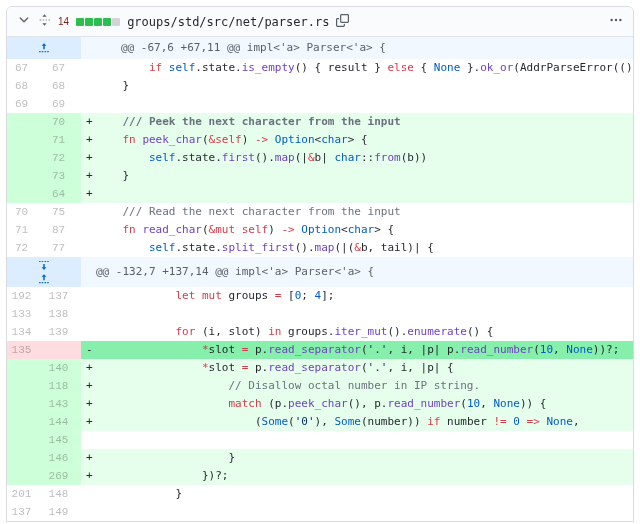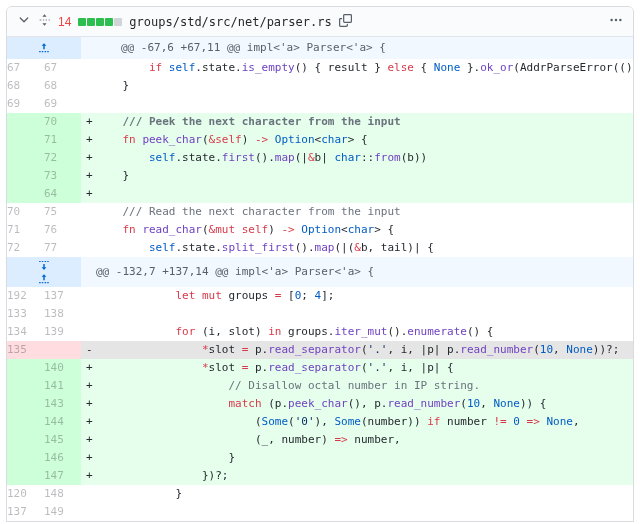--- a/index.html
+++ b/index.html
@@ -5,38 +5,38 @@
   * { margin:0; padding:0; box-sizing:border-box; }
   html,body { width:640px; height:524px; overflow:hidden; background:#fff;
               font-family:"Liberation Sans", sans-serif; }
   .file-card { margin:6px; border:1px solid #d8dce0; border-radius:6px 6px 0 0;
                overflow:hidden; background:#fff; }
   
   .file-header { display:flex; align-items:center; height:30px; padding:0 10px;
                  background:#fafbfc; border-bottom:1px solid #e1e4e8; gap:7px; }
   .icon-btn { display:flex; align-items:center; justify-content:center; border:none;
               background:transparent; color:#586069; cursor:pointer; padding:0; }
-  .changes-count { font-size:12px; color:#ef4444; }
+  .changes-count { font-size:10px; color:#7f1d1d; }
   .diffstat { display:flex; gap:1px; }
   .diffstat span { width:8px; height:8px; display:inline-block; border-radius:1px; }
   .file-path { font-family:"DejaVu Sans Mono", monospace; font-size:12px; color:#24292e; }
   .header-spacer { flex:1; }
   
   .diff-table { font-family:"DejaVu Sans Mono", monospace; font-size:11px; line-height:18px; }
   .row { display:flex; width:100%; }
-  .num { width:37px; min-width:37px; text-align:left; padding-right:8px;
-         color:rgba(27,31,35,0.3); cursor:pointer; user-select:none; }
+  .num { width:37px; min-width:37px; text-align:center; padding-right:8px;
+         color:rgba(27,31,35,0.3); cursor:pointer; user-select:none;font-family:Liberation Mono, monospace; }
   .code { flex:1; white-space:pre; overflow:hidden; color:#24292e; }
   .sign { display:inline-block; width:15px; padding-left:5px; }
   .row.context .num { background:#fff; }
   .row.context .code { background:#fff; }
   .row.add .num { background:#cdffd8; }
   .row.add .code { background:#e6ffed; }
   .row.del .num { background:#ffdce0; }
-  .row.del .code { background:#e5e5e5; }
+  .row.del .code { background:#86efac; }
   .row.hunk { background:#f1f8ff; }
   .hunk-gutter { width:74px; min-width:74px; background:#dbedff; display:flex;
                  flex-direction:column; align-items:center; justify-content:center; }
   .hunk-gutter .icon-btn { color:#0366d6; height:14px; }
   .row.hunk .code { background:#f1f8ff; color:#586069; padding-left:15px; }
   .row.hunk1 { min-height:22px; } .row.hunk1 .code { line-height:22px;padding-left:40px; }
   .row.hunk2 { min-height:30px; } .row.hunk2 .code { line-height:30px; }
 </style>
 </head>
 <body>
@@ -138,21 +138,21 @@
         <div class="num">64</div>
         <div class="code"><span class="sign">+</span></div>
       </div>
       <div class="row context">
         <div class="num">70</div>
         <div class="num">75</div>
         <div class="code"><span class="sign"></span><span style="color: rgb(106, 115, 125);">    /// Read the next character from the input</span></div>
       </div>
       <div class="row context">
         <div class="num">71</div>
-        <div class="num">76</div>
+        <div class="num">87</div>
         <div class="code"><span class="sign"></span><span style="color: rgb(36, 41, 46);">    </span><span style="color: rgb(215, 58, 73);">fn</span><span style="color: rgb(36, 41, 46);"> </span><span style="color: rgb(111, 66, 193);">read_char</span><span style="color: rgb(36, 41, 46);">(</span><span style="color: rgb(215, 58, 73);">&amp;mut self</span><span style="color: rgb(36, 41, 46);">) </span><span style="color: rgb(215, 58, 73);">-&gt;</span><span style="color: rgb(36, 41, 46);"> </span><span style="color: rgb(0, 92, 197);">Option</span><span style="color: rgb(36, 41, 46);">&lt;</span><span style="color: rgb(0, 92, 197);">char</span><span style="color: rgb(36, 41, 46);">&gt; {</span></div>
       </div>
       <div class="row context">
         <div class="num">72</div>
         <div class="num">77</div>
         <div class="code"><span class="sign"></span><span style="color: rgb(36, 41, 46);">        </span><span style="color: rgb(0, 92, 197);">self</span><span style="color: rgb(36, 41, 46);">.state.</span><span style="color: rgb(111, 66, 193);">split_first</span><span style="color: rgb(36, 41, 46);">().</span><span style="color: rgb(111, 66, 193);">map</span><span style="color: rgb(36, 41, 46);">(|(</span><span style="color: rgb(215, 58, 73);">&amp;</span><span style="color: rgb(36, 41, 46);">b, tail)| {</span></div>
       </div>
       <div class="row hunk hunk2">
         <div class="hunk-gutter">
           <button class="icon-btn">
@@ -190,50 +190,49 @@
         <div class="num"></div>
         <div class="code"><span class="sign">-</span><span style="color: rgb(36, 41, 46);">                </span><span style="color: rgb(215, 58, 73);">*</span><span style="color: rgb(36, 41, 46);">slot </span><span style="color: rgb(215, 58, 73);">=</span><span style="color: rgb(36, 41, 46);"> p.</span><span style="color: rgb(111, 66, 193);">read_separator</span><span style="color: rgb(36, 41, 46);">(</span><span style="color: rgb(3, 47, 98);">'.'</span><span style="color: rgb(36, 41, 46);">, i, |p| p.</span><span style="color: rgb(111, 66, 193);">read_number</span><span style="color: rgb(36, 41, 46);">(</span><span style="color: rgb(0, 92, 197);">10</span><span style="color: rgb(36, 41, 46);">, </span><span style="color: rgb(0, 92, 197);">None</span><span style="color: rgb(36, 41, 46);">))?;</span></div>
       </div>
       <div class="row add">
         <div class="num"></div>
         <div class="num">140</div>
         <div class="code"><span class="sign">+</span><span style="color: rgb(36, 41, 46);">                </span><span style="color: rgb(215, 58, 73);">*</span><span style="color: rgb(36, 41, 46);">slot </span><span style="color: rgb(215, 58, 73);">=</span><span style="color: rgb(36, 41, 46);"> p.</span><span style="color: rgb(111, 66, 193);">read_separator</span><span style="color: rgb(36, 41, 46);">(</span><span style="color: rgb(3, 47, 98);">'.'</span><span style="color: rgb(36, 41, 46);">, i, |p| {</span></div>
       </div>
       <div class="row add">
         <div class="num"></div>
-        <div class="num">141</div>
+        <div class="num">118</div>
         <div class="code"><span class="sign">+</span><span style="color: rgb(106, 115, 125);">                    // Disallow octal number in IP string.</span></div>
       </div>
       <div class="row add">
         <div class="num"></div>
         <div class="num">143</div>
         <div class="code"><span class="sign">+</span><span style="color: rgb(36, 41, 46);">                    </span><span style="color: rgb(215, 58, 73);">match</span><span style="color: rgb(36, 41, 46);"> (p.</span><span style="color: rgb(111, 66, 193);">peek_char</span><span style="color: rgb(36, 41, 46);">(), p.</span><span style="color: rgb(111, 66, 193);">read_number</span><span style="color: rgb(36, 41, 46);">(</span><span style="color: rgb(0, 92, 197);">10</span><span style="color: rgb(36, 41, 46);">, </span><span style="color: rgb(0, 92, 197);">None</span><span style="color: rgb(36, 41, 46);">)) {</span></div>
       </div>
       <div class="row add">
         <div class="num"></div>
         <div class="num">144</div>
         <div class="code"><span class="sign">+</span><span style="color: rgb(36, 41, 46);">                        (</span><span style="color: rgb(0, 92, 197);">Some</span><span style="color: rgb(36, 41, 46);">(</span><span style="color: rgb(3, 47, 98);">'0'</span><span style="color: rgb(36, 41, 46);">), </span><span style="color: rgb(0, 92, 197);">Some</span><span style="color: rgb(36, 41, 46);">(number)) </span><span style="color: rgb(215, 58, 73);">if</span><span style="color: rgb(36, 41, 46);"> number </span><span style="color: rgb(215, 58, 73);">!=</span><span style="color: rgb(36, 41, 46);"> </span><span style="color: rgb(0, 92, 197);">0</span><span style="color: rgb(36, 41, 46);"> </span><span style="color: rgb(215, 58, 73);">=&gt;</span><span style="color: rgb(36, 41, 46);"> </span><span style="color: rgb(0, 92, 197);">None</span><span style="color: rgb(36, 41, 46);">,</span></div>
       </div>
       <div class="row add">
         <div class="num"></div>
         <div class="num">145</div>
-        <div class="code"><span class="sign">+</span><span style="color: rgb(36, 41, 46);">                        (_, number) </span><span style="color: rgb(215, 58, 73);">=&gt;</span><span style="color: rgb(36, 41, 46);"> number,</span></div>
       </div>
       <div class="row add">
         <div class="num"></div>
         <div class="num">146</div>
         <div class="code"><span class="sign">+</span><span style="color: rgb(36, 41, 46);">                    }</span></div>
       </div>
       <div class="row add">
         <div class="num"></div>
-        <div class="num">147</div>
+        <div class="num">269</div>
         <div class="code"><span class="sign">+</span><span style="color: rgb(36, 41, 46);">                })?;</span></div>
       </div>
       <div class="row context">
-        <div class="num">120</div>
+        <div class="num">201</div>
         <div class="num">148</div>
         <div class="code"><span class="sign"></span><span style="color: rgb(36, 41, 46);">            }</span></div>
       </div>
       <div class="row context">
         <div class="num">137</div>
         <div class="num">149</div>
         <div class="code"><span class="sign"></span></div>
       </div>
     </div>
 </div>

